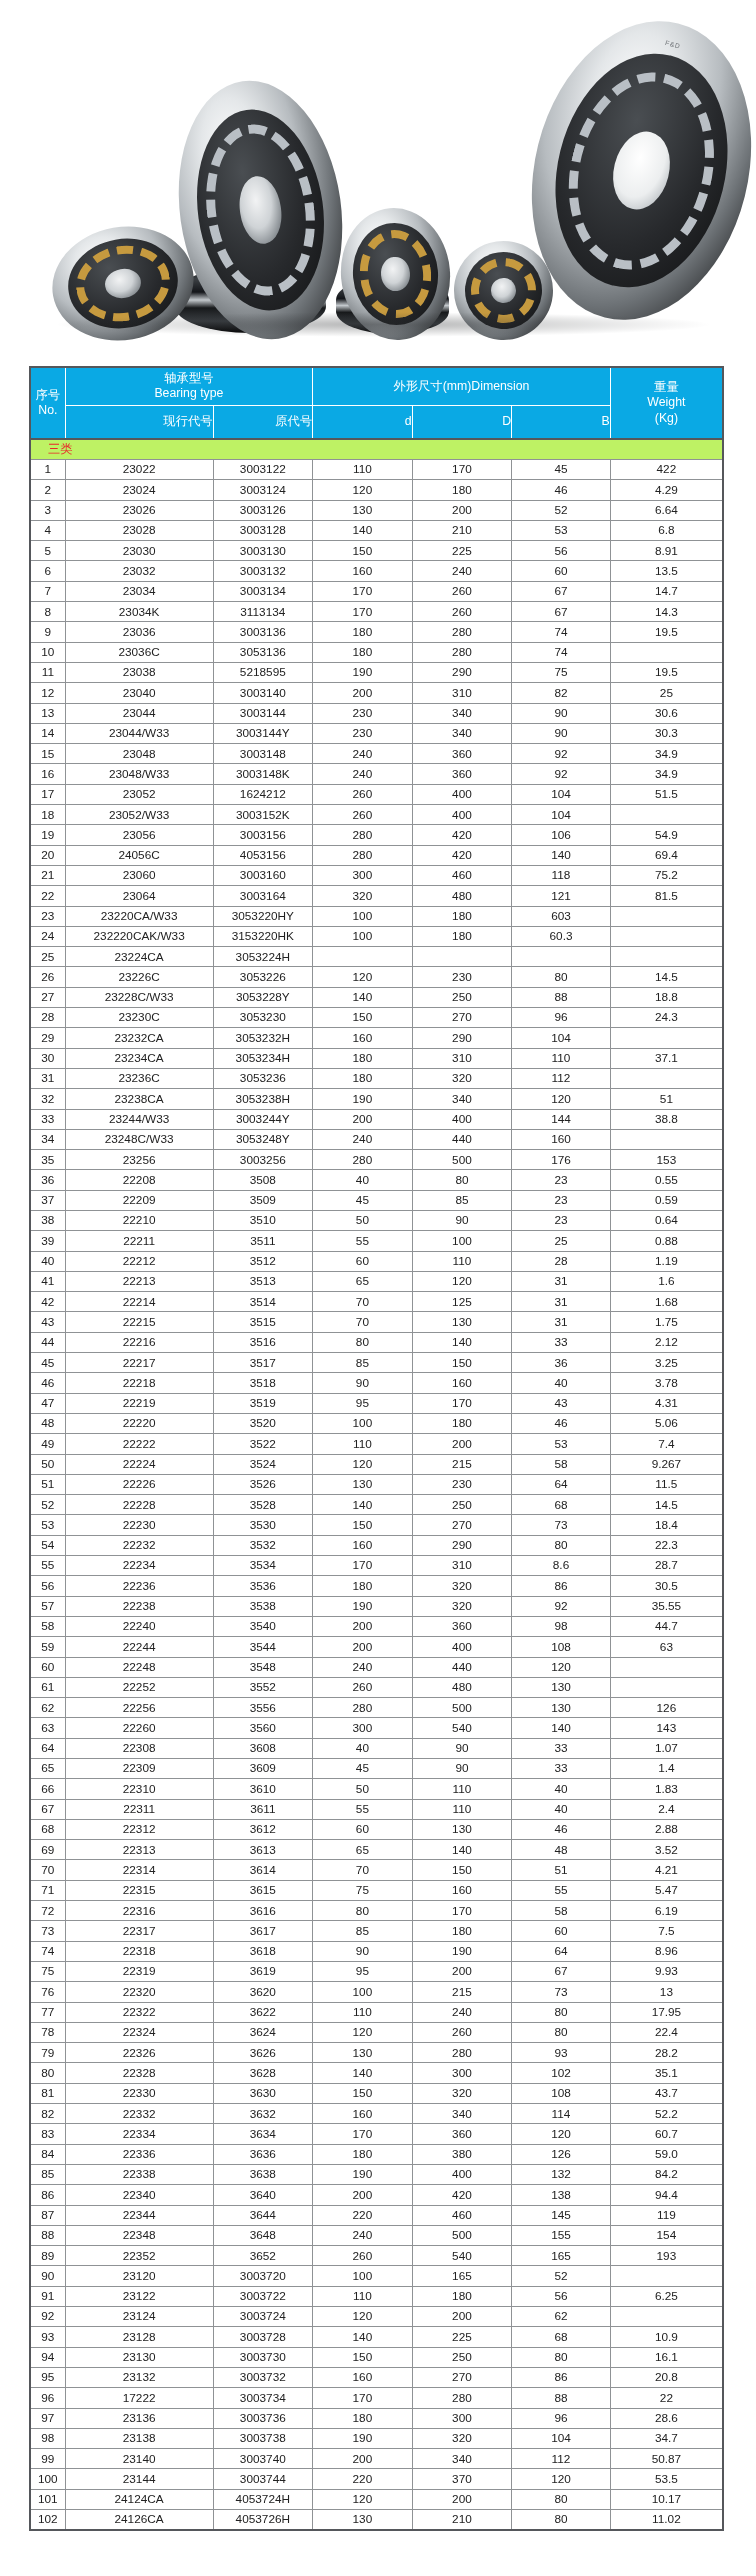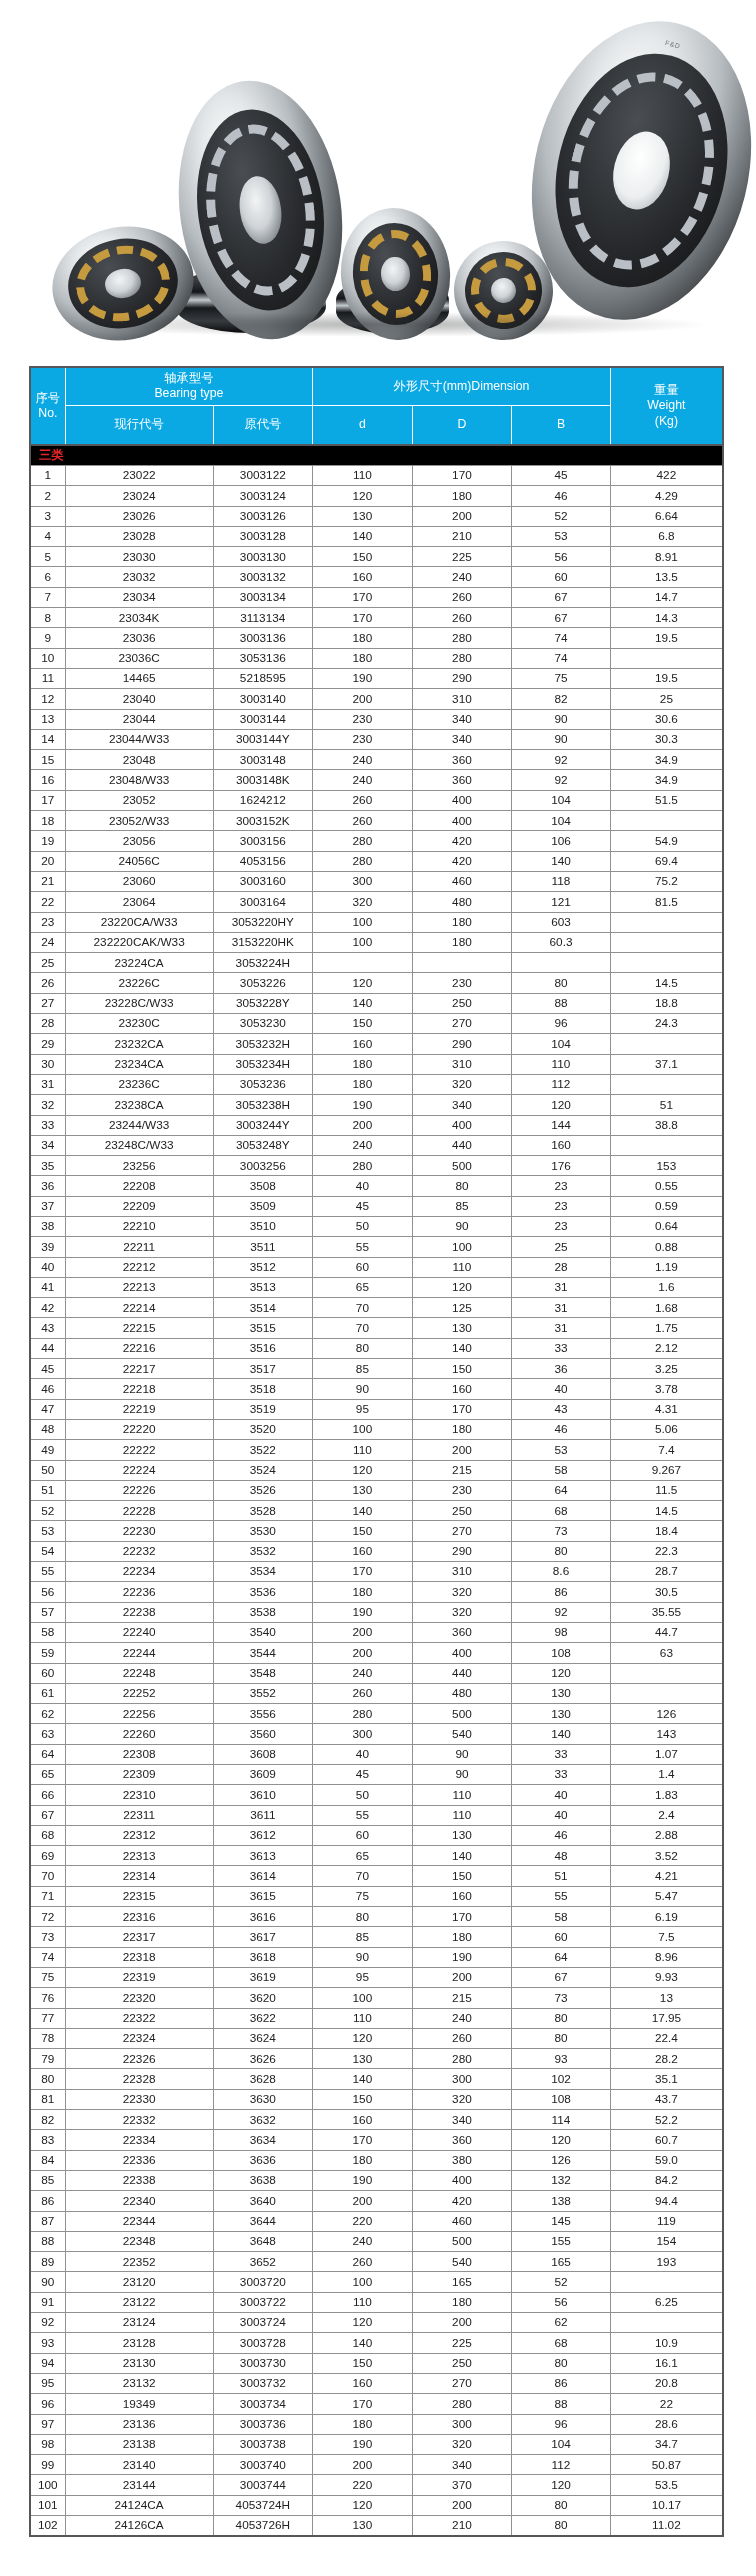--- a/index.html
+++ b/index.html
@@ -26,25 +26,25 @@
   .photo-shadow{position:absolute;left:4%;bottom:-5.7px;width:92%;height:24.6px;border-radius:50%;
     background:radial-gradient(ellipse, rgba(40,42,44,0.35), rgba(255,255,255,0) 70%);}
 
   
   .btable{position:absolute;left:29px;top:366px;width:695px;border-collapse:collapse;
           table-layout:fixed;border:2.8px solid #55575b;}
   .btable thead th{background:#0aa9e4;color:#ffffff;font-weight:normal;
           border:1.9px solid #ffffff;padding:0;line-height:1.25;font-size:12.3px;vertical-align:middle;}
   .btable thead{border-bottom:2.8px solid #55575b;}
   .hr1{height:38px;}
-  .hr2{height:40px;}
+  .hr2{height:34px;text-align:right;}
   .btable td{border:0.9px solid #8f9295;padding:0;text-align:center;color:#222222;
           font-size:11.8px;height:19.3px;line-height:1.05;overflow:hidden;white-space:nowrap;}
-  .category-row td{text-align:left;color:#e8262a;font-weight:bold;font-size:12.3px;
-          padding-left:8px;height:19px;background:#000000;}
+  .category-row td{text-align:left;color:#e8262a;font-weight:normal;font-size:12.3px;
+          padding-left:17px;height:19px;background:#bef264;}
   .th-line{display:block;}
 </style>
 </head>
 <body>
 
 <div class="page">
 
   <div class="photo">
 
     <div class="ring-side" style="left:151px;top:253px;width:151px;height:66px;"></div>
@@ -215,21 +215,21 @@
           <td>10</td>
           <td>23036C</td>
           <td>3053136</td>
           <td>180</td>
           <td>280</td>
           <td>74</td>
           <td></td>
         </tr>
         <tr>
           <td>11</td>
-          <td>14465</td>
+          <td>23038</td>
           <td>5218595</td>
           <td>190</td>
           <td>290</td>
           <td>75</td>
           <td>19.5</td>
         </tr>
         <tr>
           <td>12</td>
           <td>23040</td>
           <td>3003140</td>
@@ -980,21 +980,21 @@
           <td>95</td>
           <td>23132</td>
           <td>3003732</td>
           <td>160</td>
           <td>270</td>
           <td>86</td>
           <td>20.8</td>
         </tr>
         <tr>
           <td>96</td>
-          <td>19349</td>
+          <td>17222</td>
           <td>3003734</td>
           <td>170</td>
           <td>280</td>
           <td>88</td>
           <td>22</td>
         </tr>
         <tr>
           <td>97</td>
           <td>23136</td>
           <td>3003736</td>

